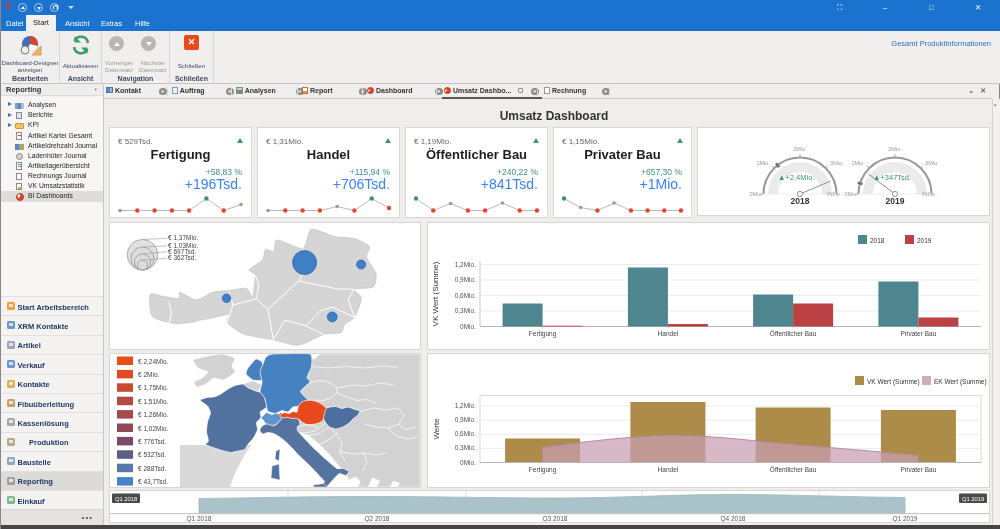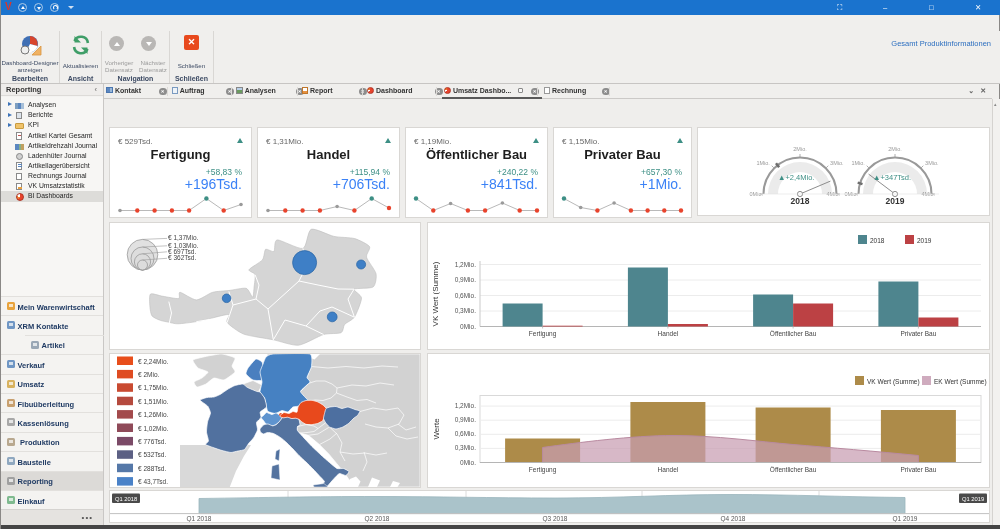--- a/index.html
+++ b/index.html
@@ -58,20 +58,27 @@
       </div>
     <div class="qbtn" style="left:49px;">
         <div style="position:absolute;left:1.5px;top:1.5px;width:5px;height:5px;border:1px solid #fff;border-radius:50%;border-bottom-color:transparent;"></div>
       </div>
     <div style="position:absolute;left:67px;top:6px;width:0;height:0;border-left:3px solid transparent;border-right:3px solid transparent;border-top:3px solid #cfe0f2;"></div>
     <div class="winbtn" style="left:836px;">⛶</div>
     <div class="winbtn" style="left:882px;">–</div>
     <div class="winbtn" style="left:928px;">□</div>
     <div class="winbtn" style="left:974px;">✕</div>
   </div>
+  <div class="mbar">
+    <div class="mitem" style="left:5px;">Datei</div>
+    <div class="mtab-active">Start</div>
+    <div class="mitem" style="left:64px;">Ansicht</div>
+    <div class="mitem" style="left:100px;">Extras</div>
+    <div class="mitem" style="left:134px;">Hilfe</div>
+  </div>
   <div class="ribbon">
     <div class="rgroup" style="left:0;width:59px;">
       <svg class="abs" style="left:19px;top:4px;" width="22" height="22" viewBox="0 0 22 22">
         <circle cx="10" cy="9" r="8" fill="#3f6fb4"></circle>
         <path d="M10 9 L10 1 A8 8 0 0 1 17.5 11 Z" fill="#d8452c"></path>
         <path d="M10 9 L17.5 11 A8 8 0 0 1 6 16.5 Z" fill="#fff"></path>
         <circle cx="5" cy="15" r="4" fill="#efefef" stroke="#777" stroke-width="1"></circle>
         <path d="M12 20 L21 20 L21 11 Z" fill="#f0b264" stroke="#d89440" stroke-width="0.8"></path>
       </svg>
       <div class="rcap" style="top:28px;">Dashboard-Designer<br>anzeigen</div>
@@ -153,56 +160,56 @@
         </div>
         <div class="titem" style="top:94.4px;background:#dddcd9;">
           <span style="position:absolute;left:14.5px;top:1.5px;width:8px;height:8px;border-radius:50%;background:conic-gradient(#e8432c 0 60%, #f08030 60% 80%, #fff 80% 100%);border:0.5px solid #b03020;"></span>
           <span class="txt">BI Dashboards</span>
         </div>
       </div>
     <div class="snav">
         <div class="nitem" style="top:0.0px;">
           <span class="nicon" style="left:5.5px;width:8px;height:8px;background:#e8a33d;border-radius:1.5px;"></span>
           <span class="nicon" style="left:7.5px;top:7px;width:4px;height:3px;background:#fff;opacity:0.7;"></span>
-          <span class="txt" style="left:16.5px;">Mein Warenwirtschaft</span>
+          <span class="txt" style="left:16.5px;">Start Arbeitsbereich</span>
         </div>
         <div class="nitem" style="top:19.4px;">
           <span class="nicon" style="left:5.5px;width:8px;height:8px;background:#6f96c4;border-radius:1.5px;"></span>
           <span class="nicon" style="left:7.5px;top:7px;width:4px;height:3px;background:#fff;opacity:0.7;"></span>
           <span class="txt" style="left:16.5px;">XRM Kontakte</span>
         </div>
-        <div class="nitem" style="top:38.8px;margin-left:24px;">
+        <div class="nitem" style="top:38.8px;">
           <span class="nicon" style="left:5.5px;width:8px;height:8px;background:#9aa7b5;border-radius:1.5px;"></span>
           <span class="nicon" style="left:7.5px;top:7px;width:4px;height:3px;background:#fff;opacity:0.7;"></span>
           <span class="txt" style="left:16.5px;">Artikel</span>
         </div>
         <div class="nitem" style="top:58.2px;">
           <span class="nicon" style="left:5.5px;width:8px;height:8px;background:#6f96c4;border-radius:1.5px;"></span>
           <span class="nicon" style="left:7.5px;top:7px;width:4px;height:3px;background:#fff;opacity:0.7;"></span>
           <span class="txt" style="left:16.5px;">Verkauf</span>
         </div>
         <div class="nitem" style="top:77.6px;">
           <span class="nicon" style="left:5.5px;width:8px;height:8px;background:#d8b25f;border-radius:1.5px;"></span>
           <span class="nicon" style="left:7.5px;top:7px;width:4px;height:3px;background:#fff;opacity:0.7;"></span>
-          <span class="txt" style="left:16.5px;">Umsatz</span>
+          <span class="txt" style="left:16.5px;">Kontakte</span>
         </div>
         <div class="nitem" style="top:97.0px;">
           <span class="nicon" style="left:5.5px;width:8px;height:8px;background:#c8a06f;border-radius:1.5px;"></span>
           <span class="nicon" style="left:7.5px;top:7px;width:4px;height:3px;background:#fff;opacity:0.7;"></span>
           <span class="txt" style="left:16.5px;">Fibuüberleitung</span>
         </div>
         <div class="nitem" style="top:116.4px;">
           <span class="nicon" style="left:5.5px;width:8px;height:8px;background:#a8a8a8;border-radius:1.5px;"></span>
           <span class="nicon" style="left:7.5px;top:7px;width:4px;height:3px;background:#fff;opacity:0.7;"></span>
           <span class="txt" style="left:16.5px;">Kassenlösung</span>
         </div>
         <div class="nitem" style="top:135.8px;">
           <span class="nicon" style="left:5.5px;width:8px;height:8px;background:#b8a88f;border-radius:1.5px;"></span>
           <span class="nicon" style="left:7.5px;top:7px;width:4px;height:3px;background:#fff;opacity:0.7;"></span>
-          <span class="txt" style="left:19px;">Produktion</span>
+          <span class="txt" style="left:28px;">Produktion</span>
         </div>
         <div class="nitem" style="top:155.2px;">
           <span class="nicon" style="left:5.5px;width:8px;height:8px;background:#8fa8c0;border-radius:1.5px;"></span>
           <span class="nicon" style="left:7.5px;top:7px;width:4px;height:3px;background:#fff;opacity:0.7;"></span>
           <span class="txt" style="left:16.5px;">Baustelle</span>
         </div>
         <div class="nitem" style="top:174.6px;background:#dcdad7;">
           <span class="nicon" style="left:5.5px;width:8px;height:8px;background:#a0a0a0;border-radius:1.5px;"></span>
           <span class="nicon" style="left:7.5px;top:7px;width:4px;height:3px;background:#fff;opacity:0.7;"></span>
           <span class="txt" style="left:16.5px;">Reporting</span>
@@ -238,20 +245,21 @@
       <div style="position:absolute;left:258px;top:3px;width:1px;height:9px;background:#dddbd8;"></div>
       <div style="position:absolute;left:332px;top:3px;width:1px;height:9px;background:#dddbd8;"></div>
       <div style="position:absolute;left:433px;top:3px;width:1px;height:9px;background:#dddbd8;"></div>
       <div style="position:absolute;left:505px;top:3px;width:1px;height:9px;background:#dddbd8;"></div>
       <div style="position:absolute;left:414px;top:4px;width:5px;height:5px;border:1px solid #888;border-radius:1px;background:#f8f8f8;"></div>
       <div style="position:absolute;left:338px;top:12.5px;width:100px;height:2px;background:#595959;"></div>
       <div style="position:absolute;right:18px;top:3px;color:#666;font-size:7px;">⌄</div>
       <div style="position:absolute;right:6px;top:3px;color:#666;font-size:7px;">✕</div>
     </div>
   <div class="dash">
+    <div class="dtitle">Umsatz Dashboard</div>
     <div class="panel kcard" style="left:5px;top:28px;width:143px;height:91px;">
       <div class="cur">€ 529Tsd.</div>
         <div class="tri"></div>
       <div class="name">Fertigung</div>
       <div class="pct">+58,83 %</div>
       <div class="big">+196Tsd.</div>
       <svg class="abs" style="left:6px;top:66px;" width="129" height="22" viewBox="0 0 129 22">
           <polyline points="4.0,16.5 21.3,16.5 38.6,16.5 55.9,16.5 73.1,16.5 90.4,4.5 107.7,16.5 125.0,10.5" fill="none" stroke="#b9b9b9" stroke-width="1"></polyline>
           <circle cx="4.0" cy="16.5" r="1.8" fill="#9a9a9a"></circle>
           <circle cx="21.3" cy="16.5" r="2.2" fill="#e8432c"></circle>

